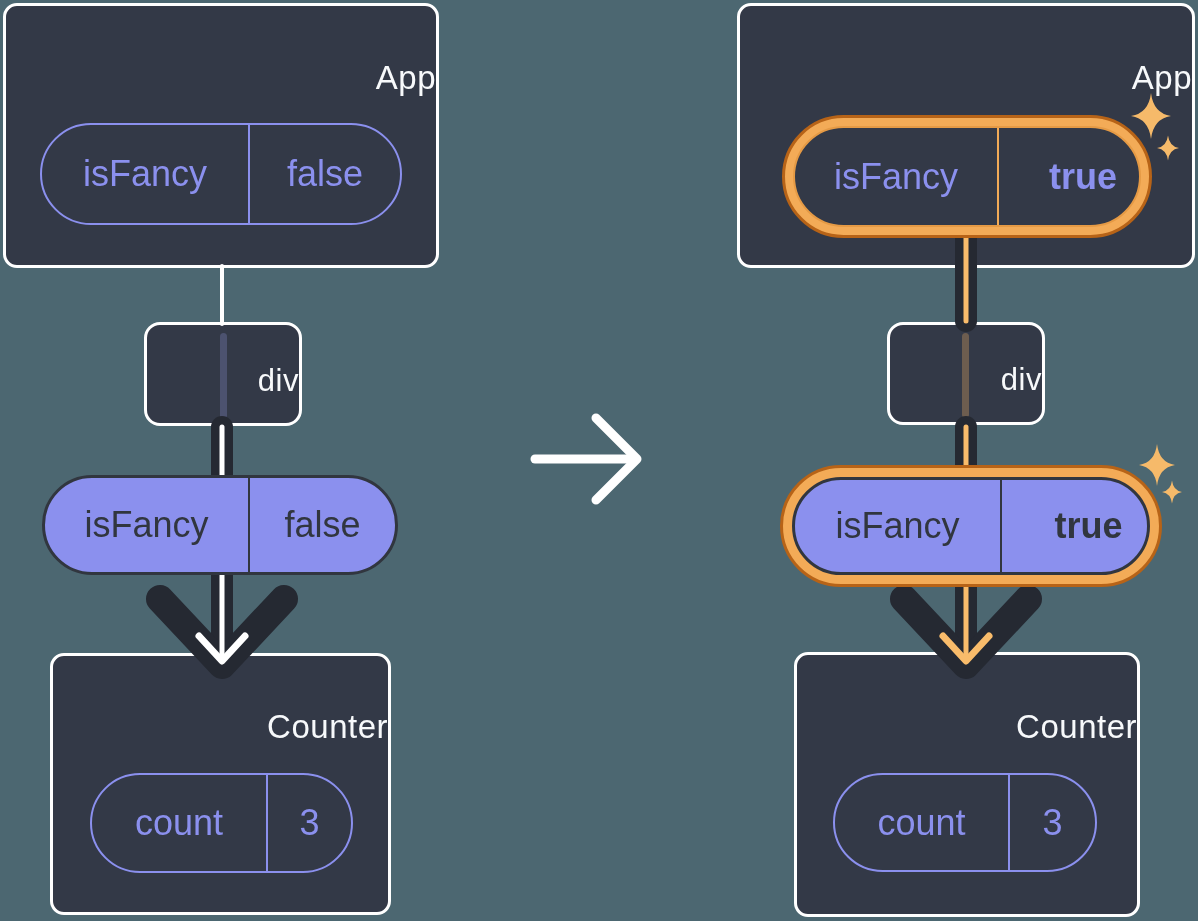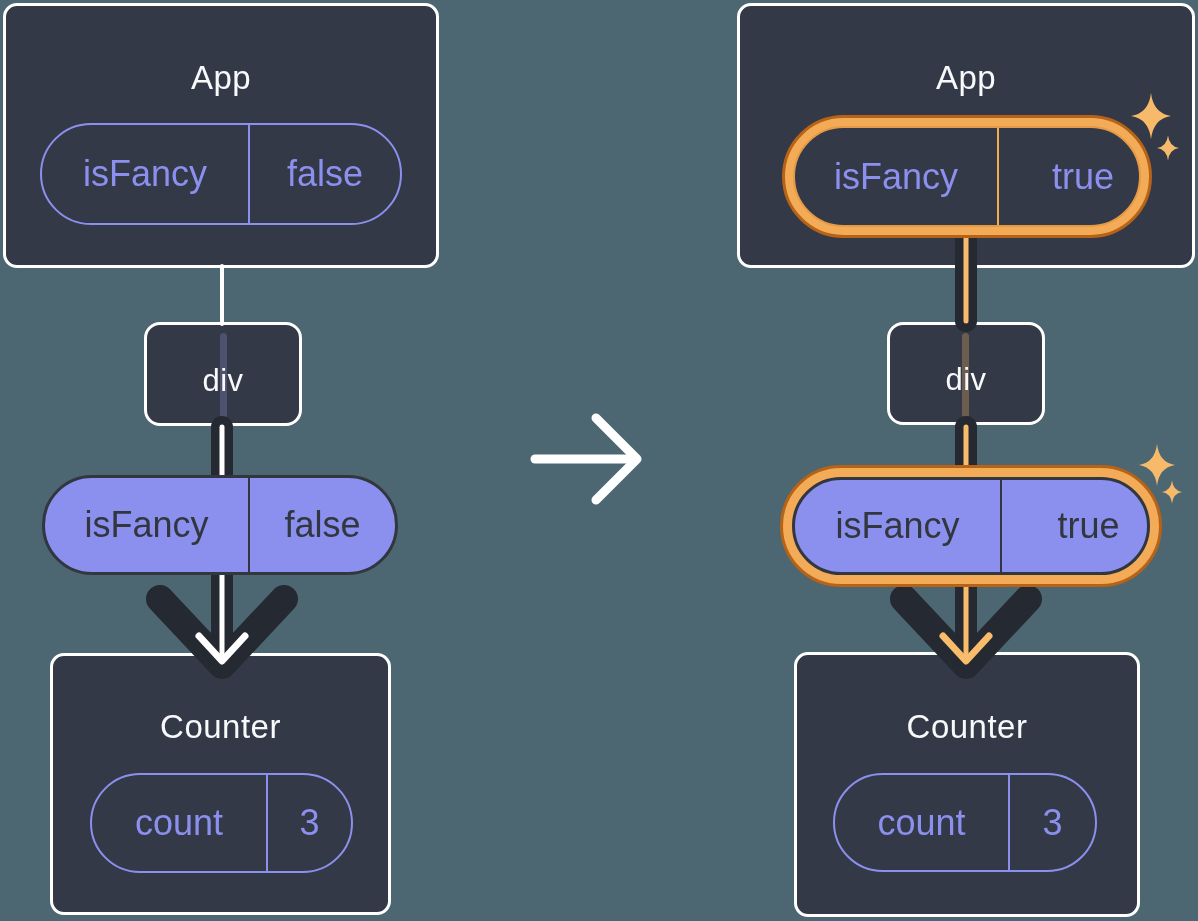--- a/index.html
+++ b/index.html
@@ -9,21 +9,21 @@
     width:1198px;height:921px;overflow:hidden;
   }
   .stage{position:relative;width:1198px;height:921px;background:var(--bg,#4c6771);}
   .card{
     position:absolute;box-sizing:border-box;
     background:var(--card,#333947);
     border:3px solid var(--card_border,#ffffff);
     border-radius:14px;z-index:1;
   }
   .card-title{
-    position:absolute;left:0;right:0;text-align:center;
+    position:absolute;left:0;right:0;text-align:right;
     color:var(--title_text,#f7f9fb);
     font-size:33px;font-weight:500;letter-spacing:.5px;z-index:1;
   }
   .pill{
     position:absolute;box-sizing:border-box;display:flex;
     border-radius:999px;z-index:3;overflow:hidden;justify-content:space-between;
   }
   .pill.outline{border:2px solid var(--purple,#8b90ee);background:transparent;}
   .pill .cell{
     display:flex;align-items:center;justify-content:center;
@@ -36,21 +36,21 @@
   .pill.filled .cell.key{border-right:2px solid var(--dark_text,#31363f);}
   .ring{
     position:absolute;box-sizing:border-box;z-index:3;
     background:var(--orange_band,#f3ab57);
     border:3px solid var(--orange_dark,#b76317);
     border-radius:999px;
   }
   .pill.glow-dark{background:var(--card,#333947);border:2px solid var(--orange_mid,#e59a45);}
   .pill.glow-dark .cell{color:var(--purple,#8b90ee);}
   .pill.glow-dark .cell.key{border-right:2px solid var(--orange_band,#f3ab57);}
-  .bold{font-weight:400;padding-left:28px;}
+  .bold{font-weight:700;padding-left:28px;}
   .strip{position:absolute;border-radius:4px;z-index:1;}
   .overlay{position:absolute;left:0;top:0;z-index:2;pointer-events:none;}
   .overlay .ln{fill:none;stroke-linecap:round;stroke-linejoin:round;}
   .s-dark{stroke:var(--dark,#252932);}
   .s-white{stroke:var(--white,#ffffff);}
   .s-orange{stroke:var(--orange_arrow,#f9bc6b);}
   .sparkle{fill:var(--sparkle,#f6ba6a);stroke:none;}
 </style>
 </head>
 <body>

